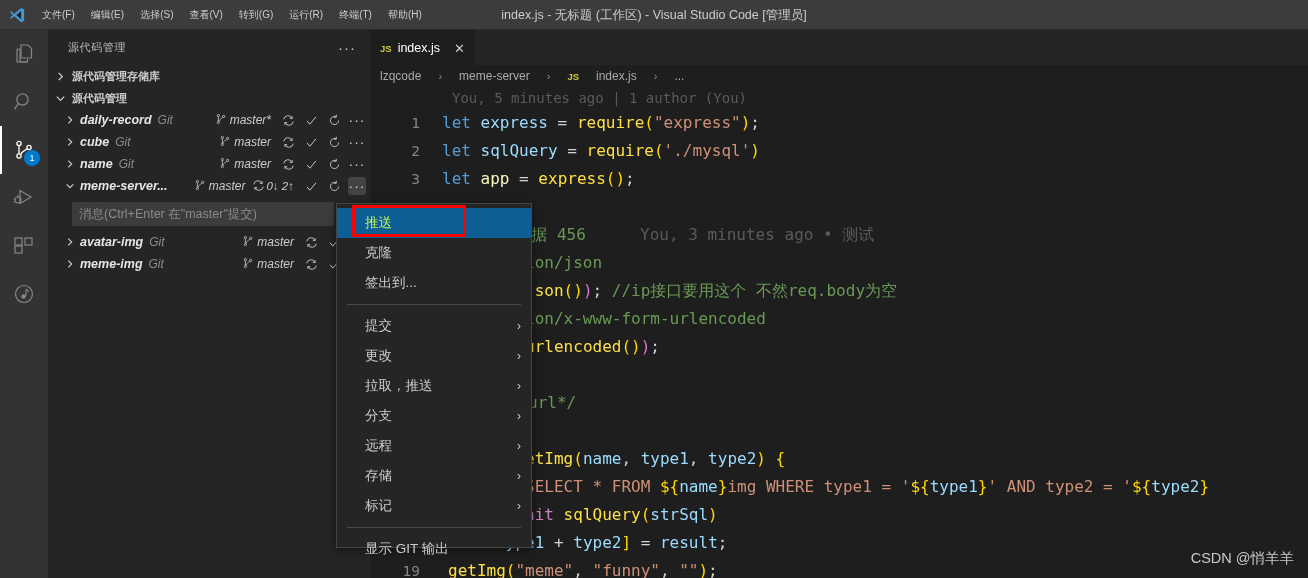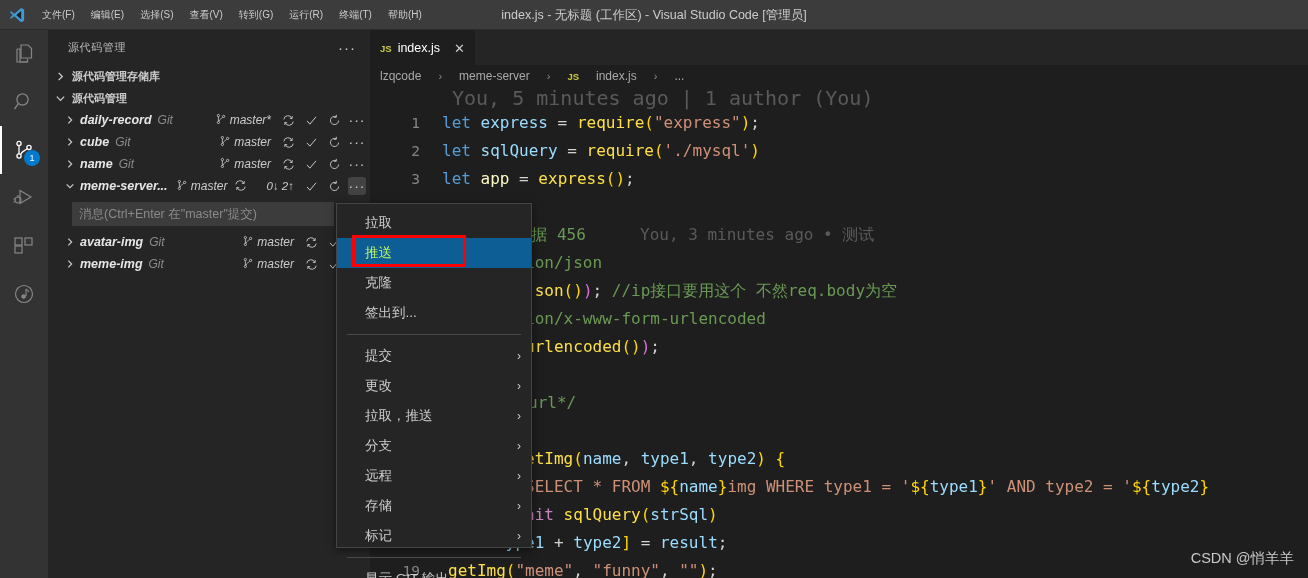--- a/index.html
+++ b/index.html
@@ -72,21 +72,21 @@
   .repo-row {
     height:22px; display:flex; align-items:center; padding-left:14px; padding-right:4px;
     font-size:12.5px; cursor:pointer; position:relative;font-style:italic;
   }
   .repo-name { font-weight:bold; color:#e6e6e6; margin-left:2px; white-space:nowrap; }
   .repo-desc { color:#8c8c8c; font-size:12px; margin-left:6px; }
   .repo-spacer { flex:1 1 auto; }
   .branch {
     display:flex; align-items:center; gap:3px; color:#cccccc; font-size:12px; white-space:nowrap;
   }
-  .sync-stat { display:flex; align-items:center; gap:20px; color:#cccccc; font-size:11.5px; margin-left:6px; }
+  .sync-stat { display:flex; align-items:center; gap:2px; color:#cccccc; font-size:11.5px; margin-left:6px; }
   .row-actions { display:flex; align-items:center; gap:5px; margin-left:8px; }
   .ic-btn { width:18px; height:18px; display:flex; align-items:center; justify-content:center; cursor:pointer; border-radius:3px;}
   .ic-btn.boxed { background:#434343; }
   .dots-glyph { color:#cccccc; font-size:14px; line-height:10px; letter-spacing:1px; }
 
   .commit-input {
     margin:5px 10px 5px 24px; height:24px; background:#3c3c3c; border:1px solid #3c3c3c;
     color:#8a8a8a; font-size:12.5px; display:flex; align-items:center; padding:0 6px;
     width:262px;
   }
@@ -579,21 +579,21 @@
       <span class="sep">›</span>
       <span class="js-badge">JS</span>
       <span>index.js</span>
       <span class="sep">›</span>
       <span>...</span>
     </div>
 
     <div class="codearea">
 
       <div class="codeline" style="height:22px;line-height:22px;">
-        <span class="blame" style="position:absolute;left:82px;top:0;font-size:20px;">You, 5 minutes ago | 1 author (You)</span>
+        <span class="blame" style="position:absolute;left:82px;top:0;font-size:14px;">You, 5 minutes ago | 1 author (You)</span>
       </div>
 
       <div class="codeline" style="top:0;">
         <span class="gutter">1</span>
         <span class="ctext"><span class="t-kw">let</span><span class="t-op"> </span><span class="t-var">express</span><span class="t-op"> = </span><span class="t-fn">require</span><span class="t-brk1">(</span><span class="t-str">"express"</span><span class="t-brk1">)</span><span class="t-pun">;</span></span>
       </div>
 
       <div class="codeline">
         <span class="gutter">2</span>
         <span class="ctext"><span class="t-kw">let</span><span class="t-op"> </span><span class="t-var">sqlQuery</span><span class="t-op"> = </span><span class="t-fn">require</span><span class="t-brk1">(</span><span class="t-str">'./mysql'</span><span class="t-brk1">)</span></span>
@@ -665,23 +665,20 @@
       </div>
 
       <div class="codeline">
         <span class="gutter">19</span>
         <span class="ctext" style="left:78px;"><span class="t-fn">getImg</span><span class="t-brk1">(</span><span class="t-str">"meme"</span><span class="t-pun">, </span><span class="t-str">"funny"</span><span class="t-pun">, </span><span class="t-str">""</span><span class="t-brk1">)</span><span class="t-pun">;</span></span>
       </div>
     </div>
   </div>
 
   <div class="ctxmenu">
-    <div class="ctx-item">
-      <span>拉取</span>
-    </div>
     <div class="ctx-item selected">
       <span>推送</span>
       <span class="highlight-box"></span>
     </div>
     <div class="ctx-item">
       <span>克隆</span>
     </div>
     <div class="ctx-item">
       <span>签出到...</span>
     </div>

